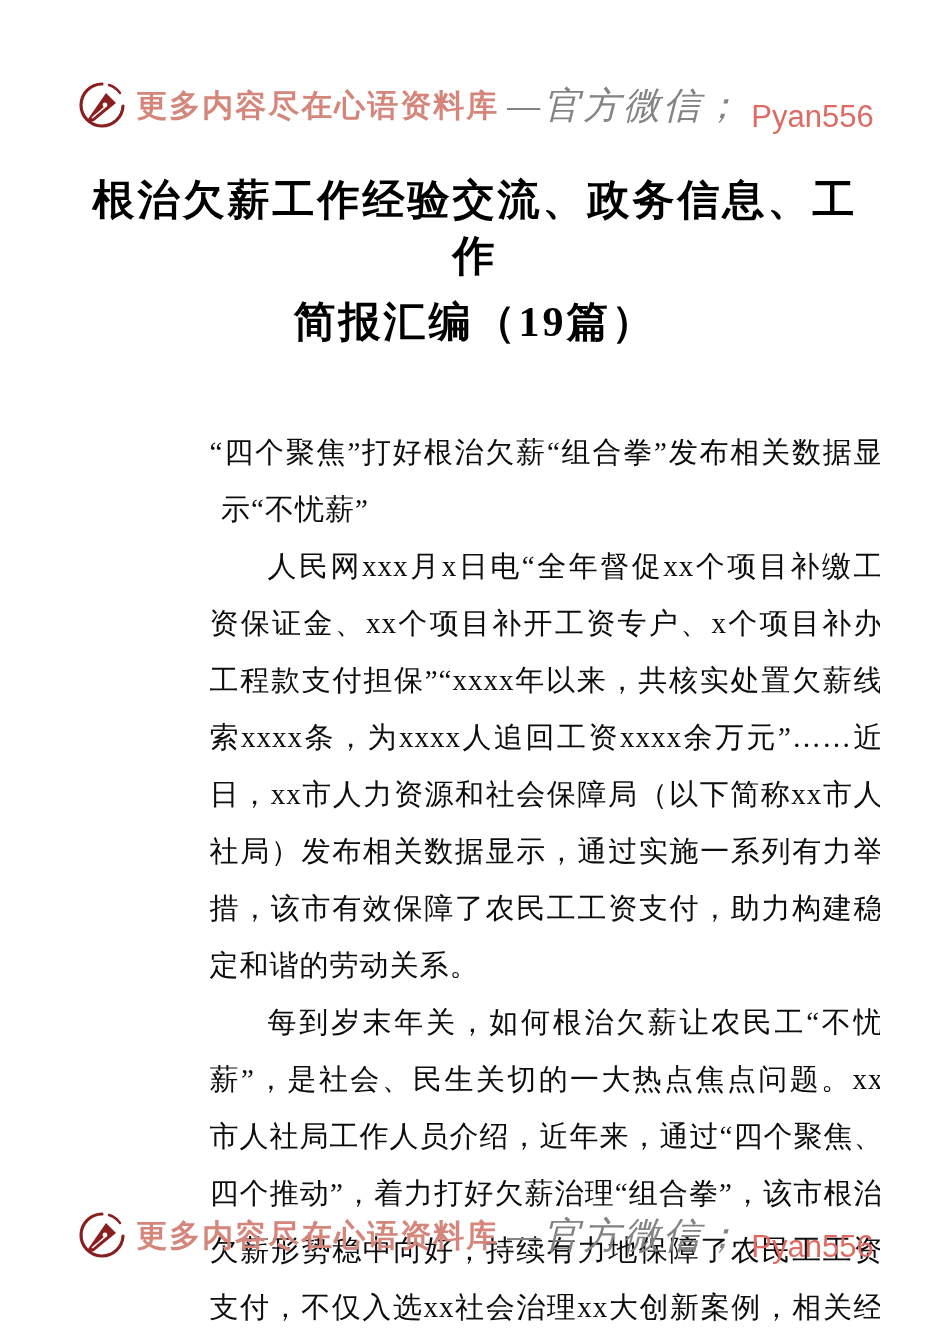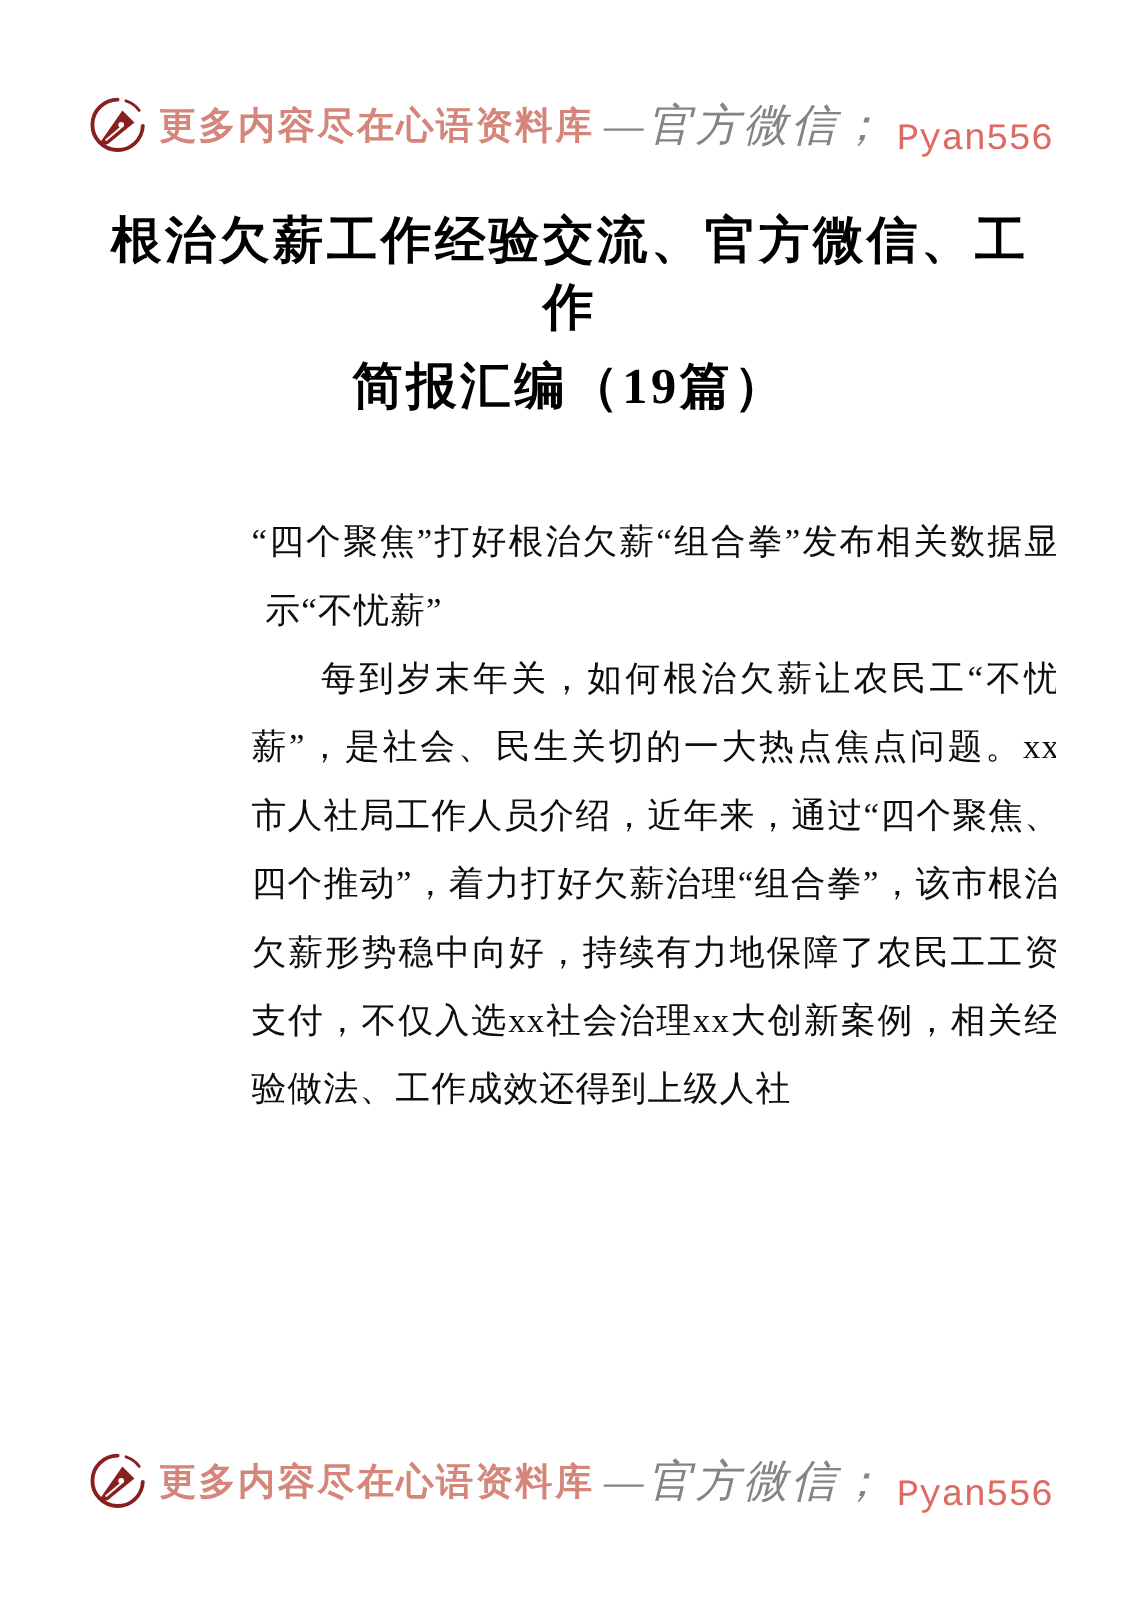--- a/index.html
+++ b/index.html
@@ -36,21 +36,21 @@
   }
   .brand .official {
     font-size: 37px;
     color: #848484;
     font-style: italic;
     letter-spacing: 3px;
   }
   .brand .wechat-id {
     font-size: 31px;
     color: #dd6b63;
-    font-family: Liberation Mono, monospace;
+    font-family: Liberation Sans, sans-serif;
     margin-top: 23px;
   }
 
   
   .doc-title {
     position: absolute;
     left: 0;
     width: 100%;
     text-align: center;
     font-weight: 700;
@@ -93,25 +93,26 @@
         <path d="M12 40 L30 14 L40 24 L18 42 Q13 44 12 40 Z" fill="#8a1f1f"></path>
         <circle cx="29" cy="26" r="2.4" fill="#ffffff"></circle>
         <path d="M29 28 L16 39" stroke="#ffffff" stroke-width="1.6"></path>
       </svg>
     </span>
     <span class="slogan">更多内容尽在心语资料库</span>
     <span class="official">—官方微信；</span>
     <span class="wechat-id">Pyan556</span>
   </div>
 
-  <div class="doc-title line1">根治欠薪工作经验交流、官方微信、工作</div>
+  <div class="doc-title line1">根治欠薪工作经验交流、政务信息、工作</div>
   <div class="doc-title line2">简报汇编（19篇）</div>
 
   <div class="doc-body">
     <p class="hang">“四个聚焦”打好根治欠薪“组合拳”发布相关数据显示“不忧薪”</p>
+    <p class="indent">人民网xxx月x日电“全年督促xx个项目补缴工资保证金、xx个项目补开工资专户、x个项目补办工程款支付担保”“xxxx年以来，共核实处置欠薪线索xxxx条，为xxxx人追回工资xxxx余万元”……近日，xx市人力资源和社会保障局（以下简称xx市人社局）发布相关数据显示，通过实施一系列有力举措，该市有效保障了农民工工资支付，助力构建稳定和谐的劳动关系。</p>
     <p class="indent">每到岁末年关，如何根治欠薪让农民工“不忧薪”，是社会、民生关切的一大热点焦点问题。xx市人社局工作人员介绍，近年来，通过“四个聚焦、四个推动”，着力打好欠薪治理“组合拳”，该市根治欠薪形势稳中向好，持续有力地保障了农民工工资支付，不仅入选xx社会治理xx大创新案例，相关经验做法、工作成效还得到上级人社</p>
   </div>
 
   <div class="brand bottom">
     <span class="logo">
       <svg viewBox="0 0 52 54" width="52" height="54" aria-hidden="true">
         <path d="M26 5 A21 21 0 1 0 47 27" fill="none" stroke="#8a1f1f" stroke-width="3.2" stroke-linecap="round"></path>
         <path d="M44 14 A21 21 0 0 0 33 6" fill="none" stroke="#8a1f1f" stroke-width="2.4" stroke-linecap="round"></path>
         <path d="M12 40 L30 14 L40 24 L18 42 Q13 44 12 40 Z" fill="#8a1f1f"></path>
         <circle cx="29" cy="26" r="2.4" fill="#ffffff"></circle>

